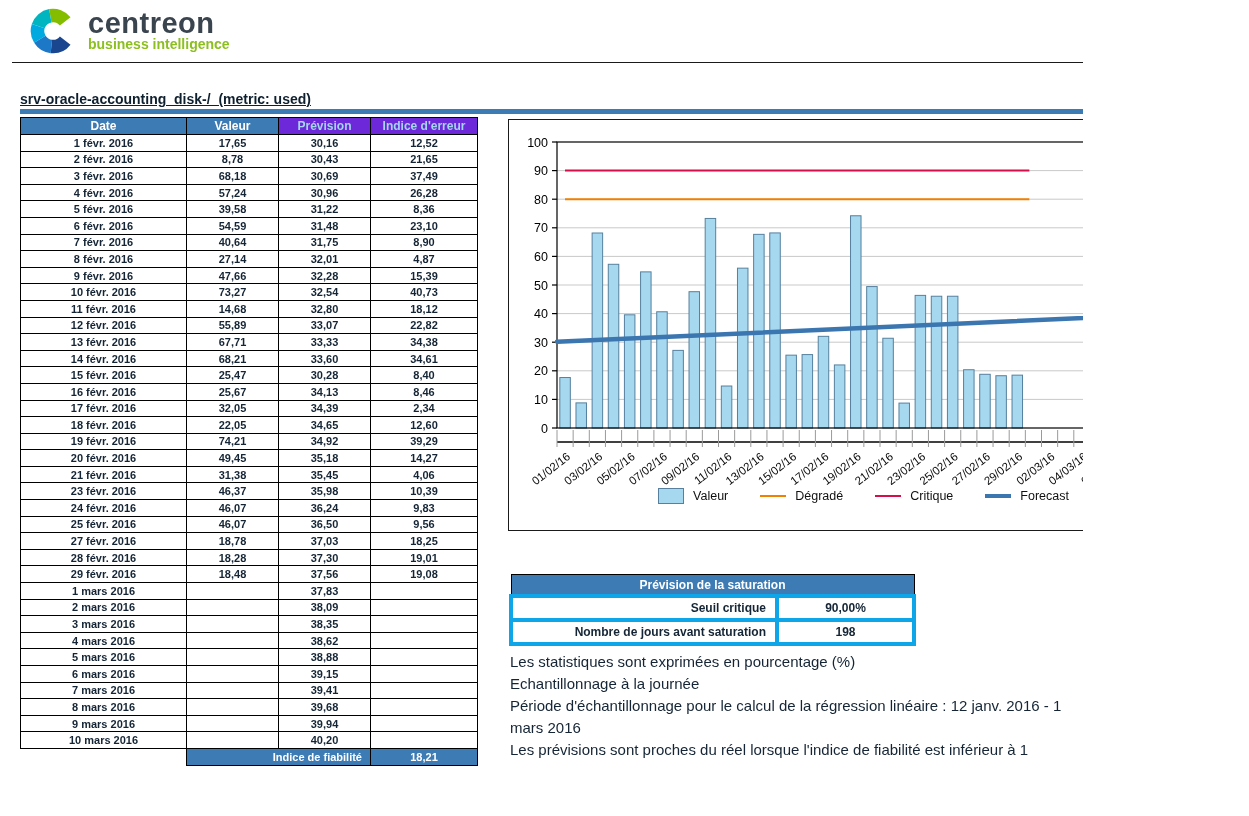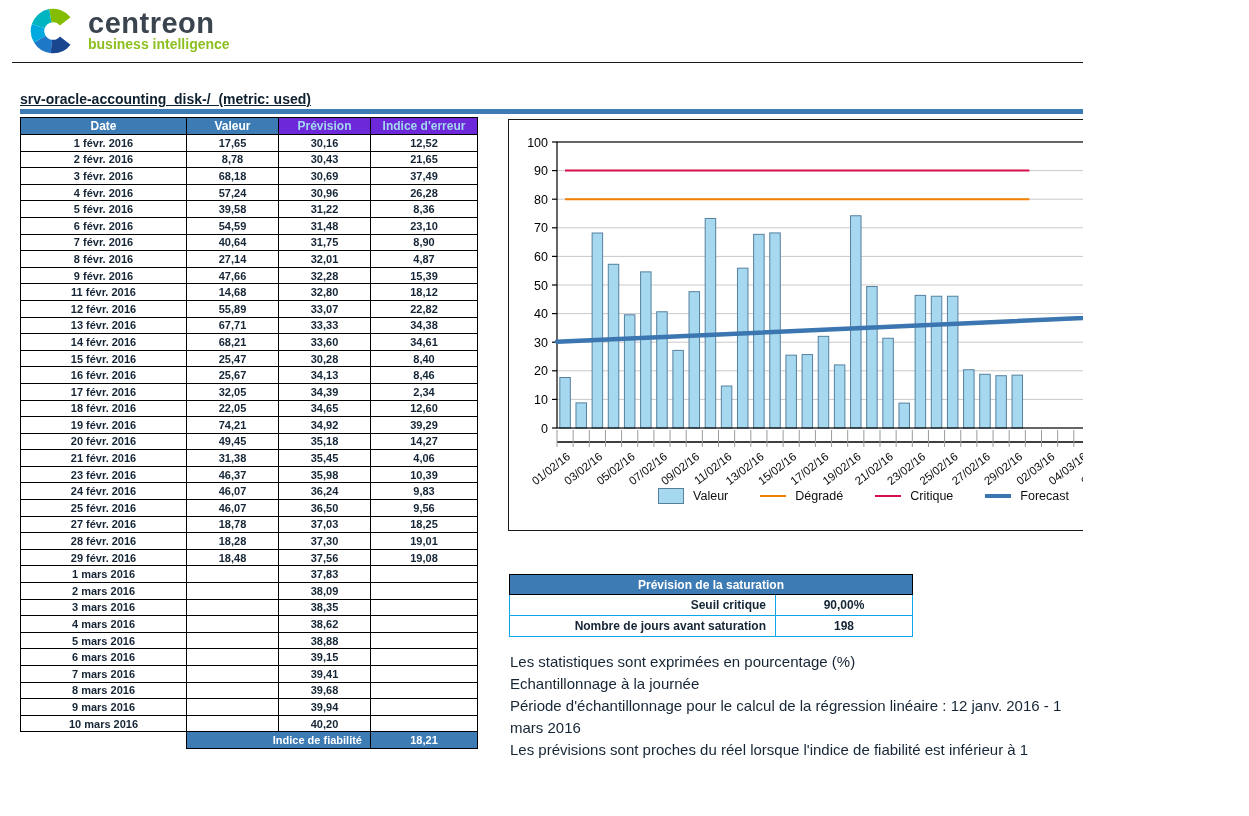--- a/index.html
+++ b/index.html
@@ -40,21 +40,21 @@
   .legend-item{display:flex;align-items:center;gap:9px;font-size:12.5px;color:#101010;}
   .key-bar{width:24px;height:14px;background:var(--barfill);border:1.4px solid var(--barborder);}
   .key-line{width:26px;height:0;}
   .key-line.deg{border-top:2px solid var(--degrade);}
   .key-line.cri{border-top:2px solid var(--critique);}
   .key-line.for{border-top:4.5px solid var(--forecast);}
 
   .sat-table{position:absolute;left:509px;top:574px;width:403px;padding-left:8px;}
   .sat-table th{background:var(--accent);color:#fff;border:1px solid #000;font-size:12px;
     font-weight:700;height:17px;text-align:center;}
-  .sat-table td{border:1px solid #0ea5e9;font-size:12px;font-weight:700;height:18px;color:var(--ink);}
+  .sat-table td{border:4px solid #0ea5e9;font-size:12px;font-weight:700;height:18px;color:var(--ink);}
   .sat-table td.lbl{text-align:right;padding-right:9px;}
   .sat-table td.val{text-align:center;}
 
   .notes{position:absolute;left:510px;top:651px;}
   .note{margin:0;font-size:15px;font-weight:400;line-height:22px;color:var(--ink);}
 </style>
 </head>
 <body>
 
 <div id="canvas">
@@ -140,20 +140,26 @@
           <td>8 févr. 2016</td>
           <td>27,14</td>
           <td>32,01</td>
           <td>4,87</td>
         </tr>
         <tr>
           <td>9 févr. 2016</td>
           <td>47,66</td>
           <td>32,28</td>
           <td>15,39</td>
+        </tr>
+        <tr>
+          <td>10 févr. 2016</td>
+          <td>73,27</td>
+          <td>32,54</td>
+          <td>40,73</td>
         </tr>
         <tr>
           <td>11 févr. 2016</td>
           <td>14,68</td>
           <td>32,80</td>
           <td>18,12</td>
         </tr>
         <tr>
           <td>12 févr. 2016</td>
           <td>55,89</td>

